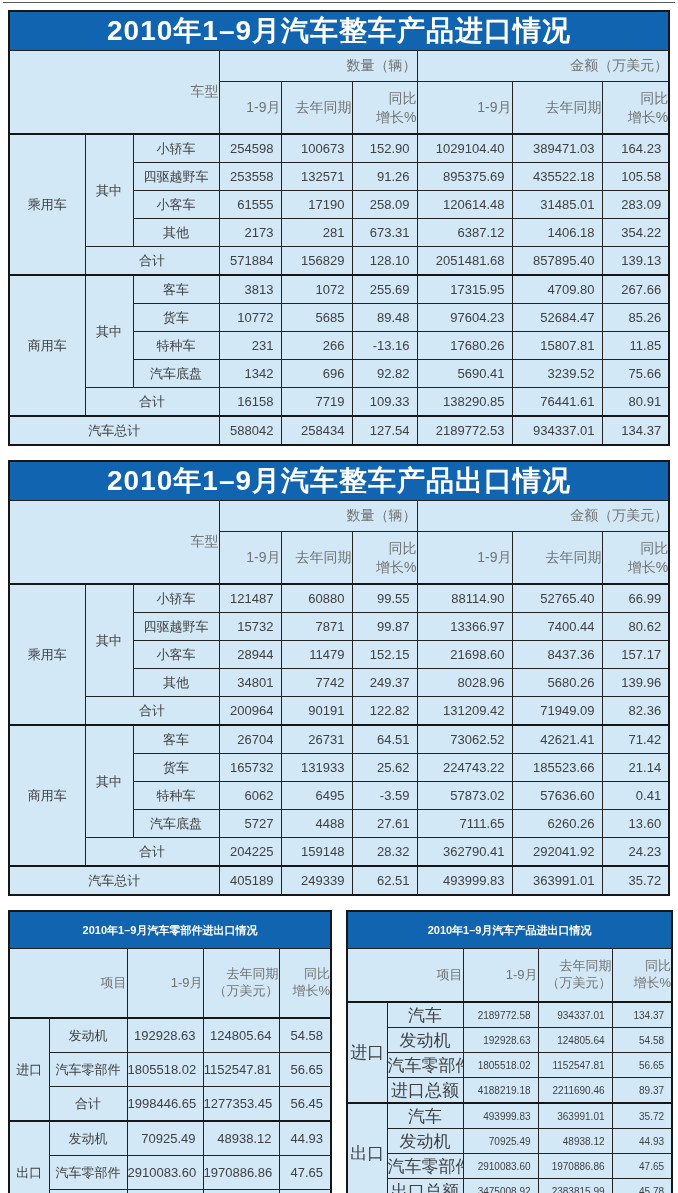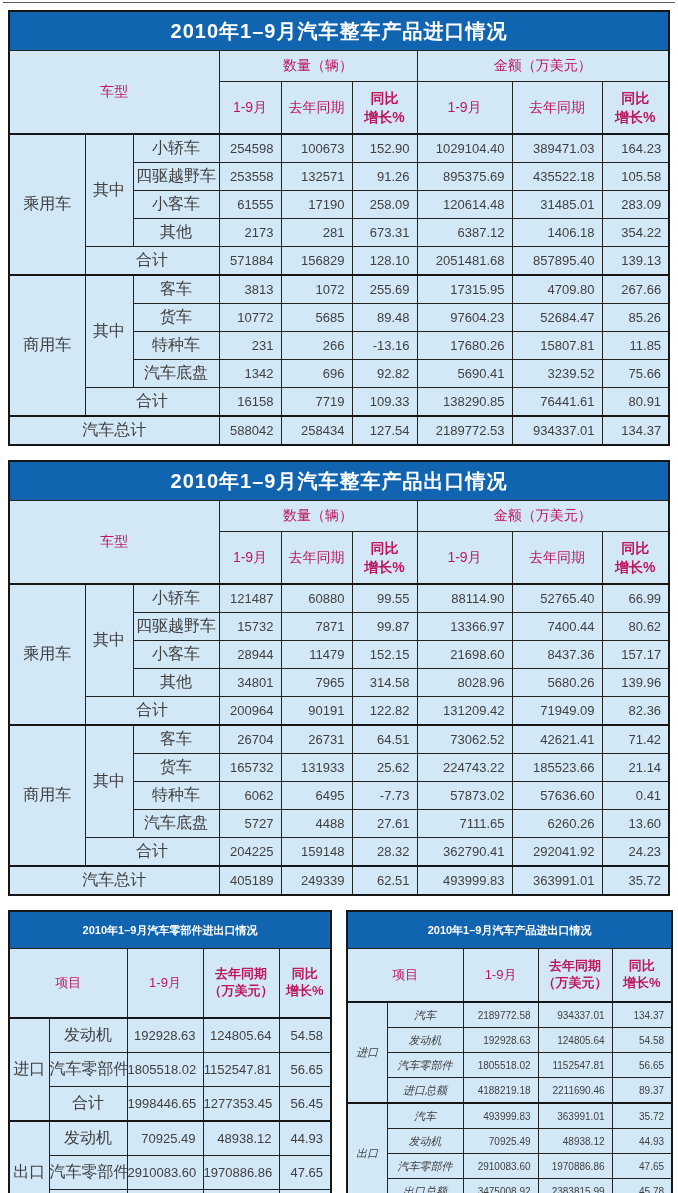--- a/index.html
+++ b/index.html
@@ -13,41 +13,41 @@
   table{border-collapse:collapse;table-layout:fixed;background:#ffffff;}
   table{border:2px solid #161616;}
   td{
     border:1px solid #222222;background:#d2e8f7;
     text-align:center;vertical-align:middle;
     font-size:13px;color:#404040;padding:0;
     overflow:hidden;white-space:nowrap;
   }
   td.title{
     background:#1164af;color:#ffffff;font-weight:bold;
-    font-size:20px;height:38px;letter-spacing:1px;
+    font-size:28px;height:38px;letter-spacing:1px;
   }
   .small td.title{font-size:11px;height:36px;letter-spacing:0;}
-  td.h{font-size:14px;color:#be185d;}
+  td.h{font-size:14px;color:#737373;text-align:right;}
   .small td.h{font-size:13px;}
-  td.pre{white-space:pre-line;line-height:1.3;font-weight:bold;}
+  td.pre{white-space:pre-line;line-height:1.3;}
   td.num{text-align:right;padding-right:7px;}
   tr.thick td{border-top:2px solid #161616;}
   .big{width:660px;margin:0 0 14px 0;}
   .big tr.h1 td{height:30px;}
   .big tr.h2 td{height:51px;}
   .big tr.data td{height:27px;}
   .bottom{display:flex;gap:14px;align-items:flex-start;}
   .t3{width:322px;}
   .t4{width:325px;}
   .t3 tr.hd td{height:68px;}
   .t4 tr.hd td{height:52px;}
   .t3 tr.data td{height:33px;}
   .t4 tr.data td{height:24px;font-size:10px;}
-  .t4 tr.data td.lbl{font-size:11px;font-style:italic;}
-  td.lbl{font-size:16px;}
+  .t4 tr.data td.lbl{font-size:17px;}
+  td.lbl{font-size:13px;}
 </style>
 </head>
 <body>
 
 <div class="page">
   <div class="top-line"></div>
 
   <table class="big">
     <colgroup>
         <col style="width:76px">
@@ -241,22 +241,22 @@
       <td class="num">28944</td>
       <td class="num">11479</td>
       <td class="num">152.15</td>
       <td class="num">21698.60</td>
       <td class="num">8437.36</td>
       <td class="num">157.17</td>
     </tr>
     <tr class="data">
       <td class="lbl">其他</td>
       <td class="num">34801</td>
-      <td class="num">7965</td>
-      <td class="num">314.58</td>
+      <td class="num">7742</td>
+      <td class="num">249.37</td>
       <td class="num">8028.96</td>
       <td class="num">5680.26</td>
       <td class="num">139.96</td>
     </tr>
     <tr class="data">
       <td colspan="2" class="lbl">合计</td>
       <td class="num">200964</td>
       <td class="num">90191</td>
       <td class="num">122.82</td>
       <td class="num">131209.42</td>
@@ -280,21 +280,21 @@
       <td class="num">131933</td>
       <td class="num">25.62</td>
       <td class="num">224743.22</td>
       <td class="num">185523.66</td>
       <td class="num">21.14</td>
     </tr>
     <tr class="data">
       <td class="lbl">特种车</td>
       <td class="num">6062</td>
       <td class="num">6495</td>
-      <td class="num">-7.73</td>
+      <td class="num">-3.59</td>
       <td class="num">57873.02</td>
       <td class="num">57636.60</td>
       <td class="num">0.41</td>
     </tr>
     <tr class="data">
       <td class="lbl">汽车底盘</td>
       <td class="num">5727</td>
       <td class="num">4488</td>
       <td class="num">27.61</td>
       <td class="num">7111.65</td>

